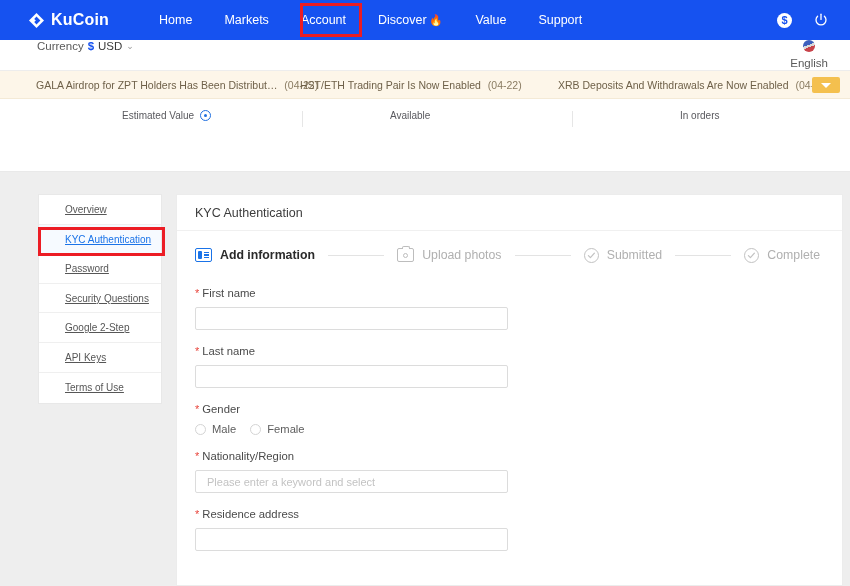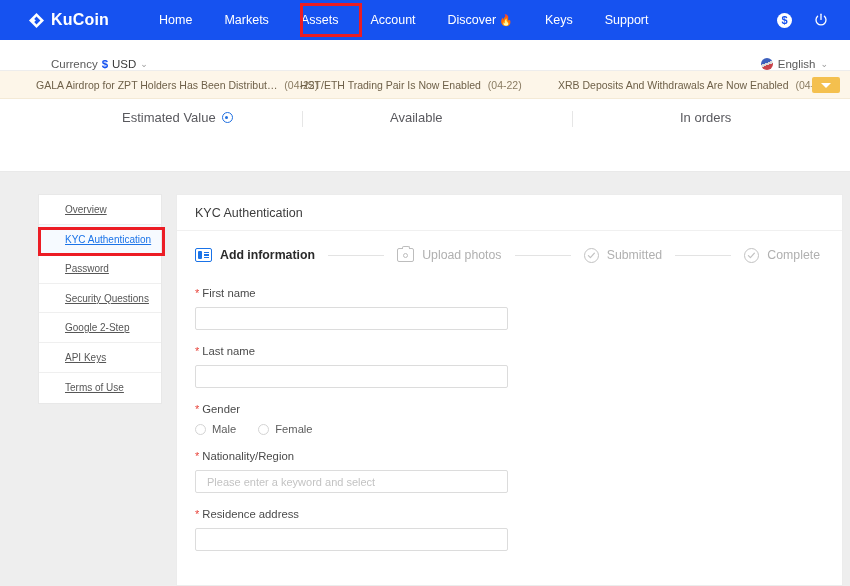--- a/index.html
+++ b/index.html
@@ -42,27 +42,27 @@
 
   
   .redbox { position: absolute; border: 3px solid #ec1c24; pointer-events: none; z-index: 40; }
   #redbox-account { left: 300px; top: 3px; width: 62px; height: 34px; }
   #redbox-kyc { left: 38px; top: 227px; width: 127px; height: 29px; }
 
   
   .currbar {
     position: absolute; left: 0; top: 40px; width: 850px; height: 31px;
     background: #ffffff; border-bottom: 1px solid #ededed;
-    display: flex; align-items: flex-end; padding-left: 14px;
+    display: flex; align-items: flex-start;
   }
   .curr-left { margin-left: 37px; font-size: 11.5px; color: #5a5a5a; display: flex; align-items: center; gap: 4px; }
   .curr-dollar { color: #1652f0; font-weight: bold; }
   .curr-val { color: #3a3a3a; }
   .caret { font-size: 9px; color: #9a9a9a; }
-  .curr-right { position: absolute; right: 22px; display: flex; align-items: center; gap: 5px; font-size: 11.5px; color: #5a5a5a; }
+  .curr-right { position: absolute; right: 22px; display: flex; align-items: center; gap: 5px; font-size: 11.5px; color: #5a5a5a; flex-direction: column; }
   .flag {
     width: 12px; height: 12px; border-radius: 50%;
     background: linear-gradient(160deg,#3c5fbd 0 42%, #d8d8d8 42% 58%, #c8434a 58% 100%);
     display: inline-block;
   }
 
   
   .annbar {
     position: absolute; left: 0; top: 71px; width: 850px; height: 28px;
     background: #fdf6e9; border-bottom: 1px solid #f4ead6;
@@ -84,21 +84,21 @@
     width: 0; height: 0; border-left: 5px solid transparent; border-right: 5px solid transparent;
     border-top: 5px solid #ffffff;
   }
 
   
   .summary {
     position: absolute; left: 0; top: 99px; width: 850px; height: 73px;
     background: #ffffff; border-bottom: 1px solid #e9e9e9;
   }
   .sum-cell {
-    position: absolute; top: 11px; font-size: 13px; color: #59595e;
+    position: absolute; top: 11px; font-size: 10px; color: #59595e;
     display: flex; align-items: center; gap: 6px;
   }
   #sum0 { left: 122px; }
   #sum1 { left: 390px; }
   #sum2 { left: 680px; }
   .eye {
     width: 11px; height: 11px; border-radius: 50%;
     border: 1.5px solid #1f6fe0; display: inline-block; position: relative;
   }
   .eye::after {
@@ -170,21 +170,21 @@
   .form { padding: 8px 0 0 18px; }
   .field { margin-bottom: 15px; }
   .flabel { font-size: 11.3px; color: #4a4a4a; margin-bottom: 8px; }
   .req { color: #e8453c; margin-right: 3px; font-size: 11px; }
   .finput {
     width: 313px; height: 23px; border: 1px solid #dcdcdc; border-radius: 2px;
     background: #ffffff; font-size: 11px; color: #444; padding: 0 11px;
     font-family: "Liberation Sans", sans-serif; outline: none;
   }
   .finput::placeholder { color: #c3c3c3; }
-  .radios { display: flex; align-items: flex-end; gap: 22px; margin-top: 3px; }
+  .radios { display: flex; align-items: flex-end; gap: 14px; margin-top: 3px; }
   .radio { display: flex; align-items: center; gap: 6px; cursor: pointer; }
   .radio .dot {
     width: 11px; height: 11px; border-radius: 50%; border: 1px solid #d4d4d4; background: #fff;
   }
   .radio span { font-size: 11.2px; color: #5d5d5d; }
 </style>
 </head>
 <body>
 
 <div id="page">
@@ -195,24 +195,23 @@
         <svg width="17" height="17" viewBox="0 0 17 17">
           <polygon points="8.5,1 16,8.5 8.5,16 1,8.5" fill="#ffffff"></polygon>
           <polygon points="8.5,4.6 12.4,8.5 8.5,12.4 6.2,10.1 7.9,8.5 6.2,6.9" fill="#1652f0"></polygon>
         </svg>
       </span>
       <span class="logo-text">KuCoin</span>
     </div>
     <div class="nav-items">
       <div class="nav-item"><span>Home</span></div>
       <div class="nav-item"><span>Markets</span></div>
-      <div class="nav-item"><span>Assets</span></div>
       <div class="nav-item"><span>Account</span></div>
       <div class="nav-item"><span>Discover</span><span class="flame">🔥</span></div>
-      <div class="nav-item"><span>Keys</span></div>
+      <div class="nav-item"><span>Value</span></div>
       <div class="nav-item"><span>Support</span></div>
     </div>
     <div class="nav-right">
       <span class="nav-icon">
         <span class="coin-icon">$</span>
       </span>
       <span class="nav-icon">
         <svg width="14" height="14" viewBox="0 0 14 14">
           <path d="M3.6 3.3 A5 5 0 1 0 10.4 3.3" fill="none" stroke="#ffffff" stroke-width="1.3" stroke-linecap="round"></path>
           <line x1="7" y1="1.2" x2="7" y2="6.4" stroke="#ffffff" stroke-width="1.3" stroke-linecap="round"></line>

